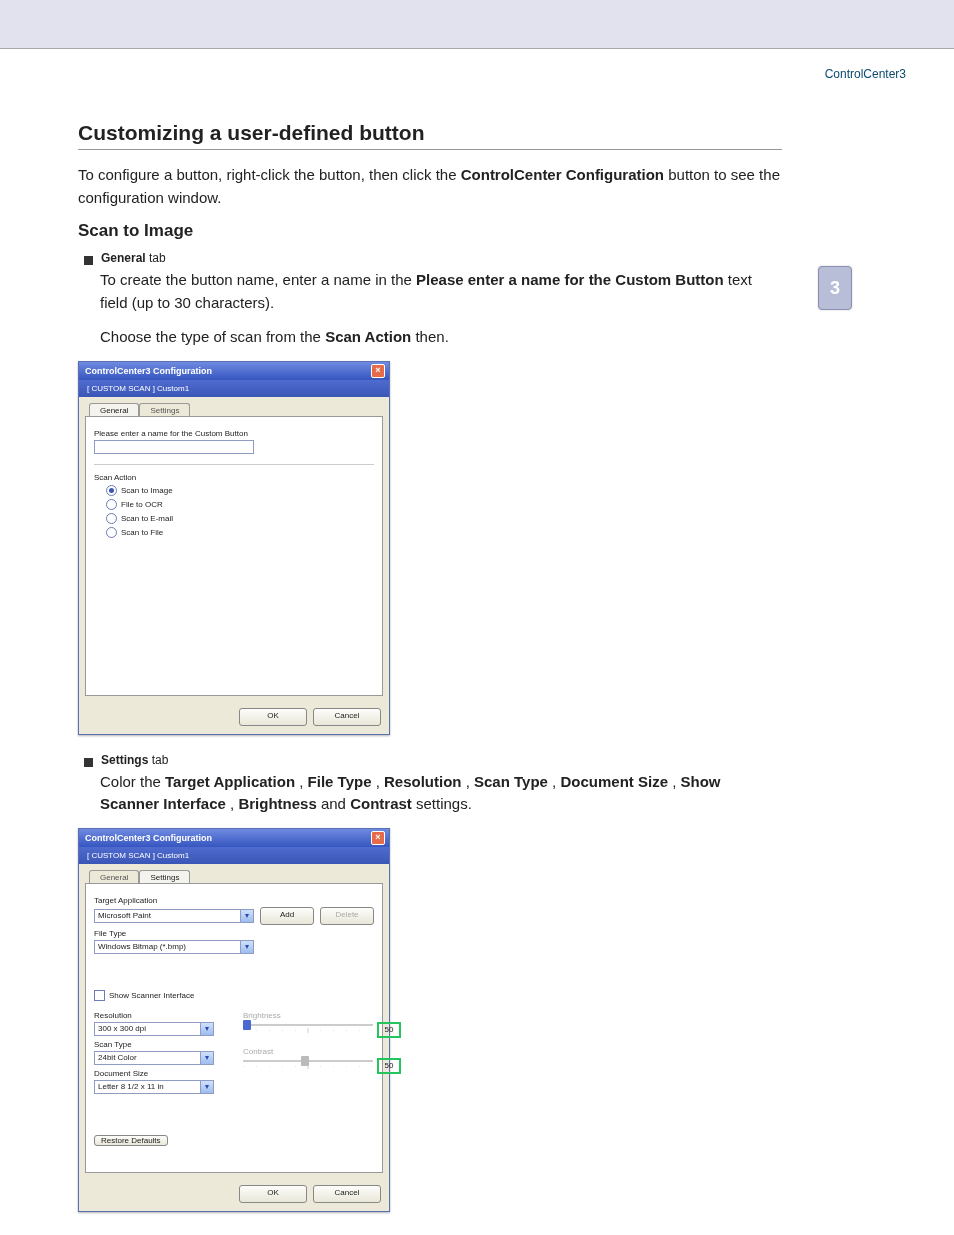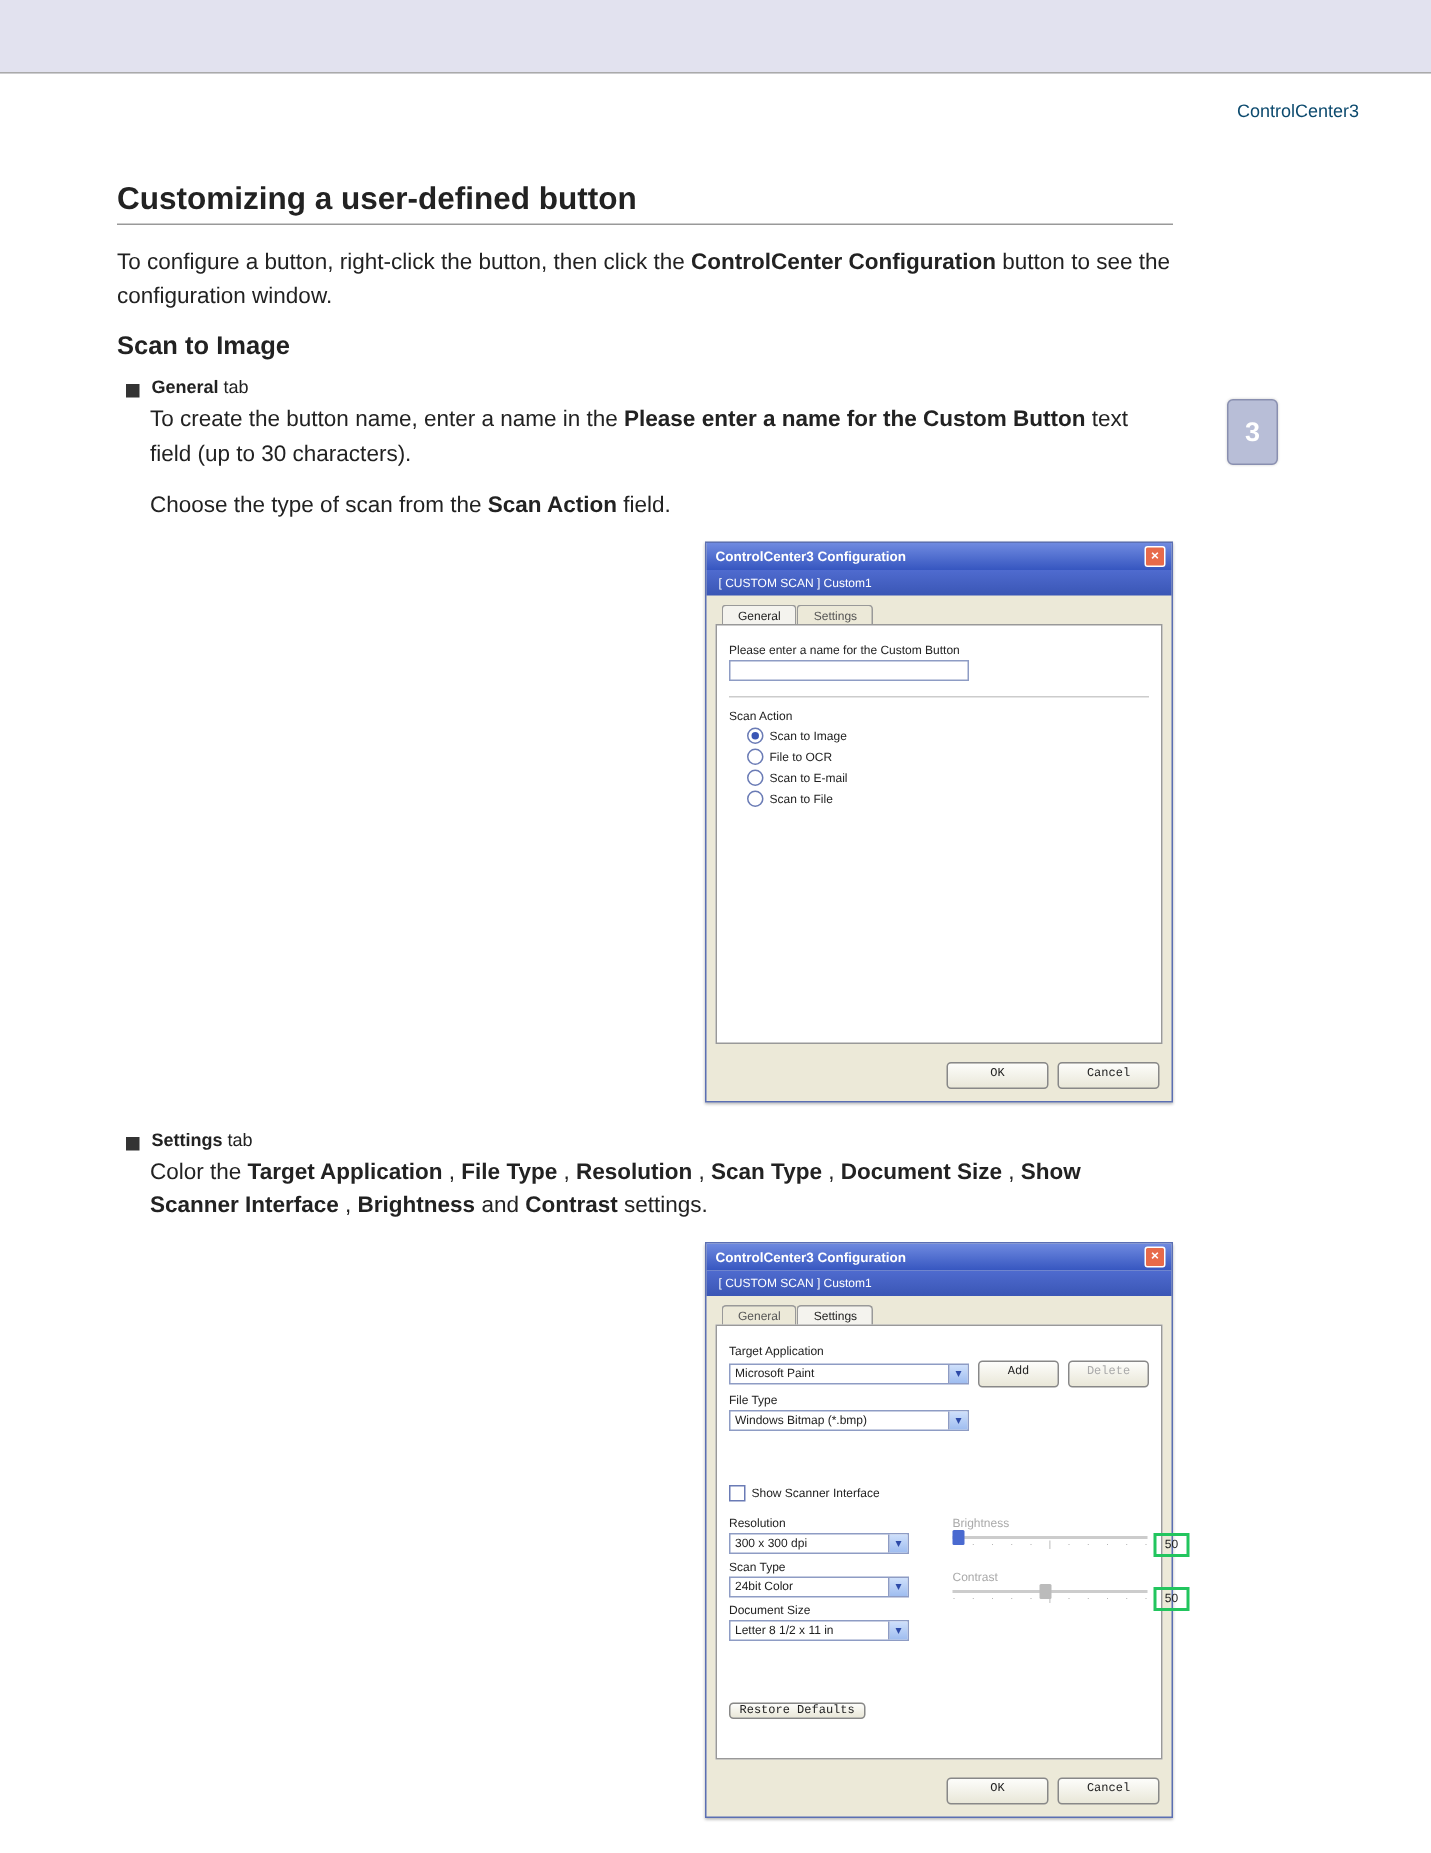--- a/index.html
+++ b/index.html
@@ -66,21 +66,21 @@
     margin: 4px 0 4px 0;
   }
   .bullet-sq {
     width: 9px; height: 9px; background: #333; margin-top: 5px; margin-right: 8px; flex: none;
   }
   .bullet-label { font-size: 12px; }
   .indent-block { padding-left: 22px; }
   .bold { font-weight: bold; }
   .screenshot-wrap {
     display: flex;
-    justify-content: flex-end;
+    justify-content: flex-start;
     margin: 10px 0 18px 0;
   }
 
   .win {
     width: 310px;
     border: 1px solid #5b6fb3;
     font-family: Tahoma, Verdana, sans-serif;
     font-size: 8px;
     background: #ece9d8;
     box-shadow: 0 1px 2px rgba(0,0,0,.3);
@@ -171,21 +171,20 @@
   }
   .xp-btn {
     min-width: 54px; height: 16px;
     font-size: 8px;
     border: 1px solid #888;
     background: linear-gradient(#fdfdfb, #e9e7d8);
     border-radius: 3px;
     text-align: center;
     line-height: 14px;
     padding: 0 6px;
-    font-family: Liberation Mono, monospace;
   }
   .xp-btn.small { min-width:40px; }
   .xp-btn.disabled { color:#aaa; }
   .combo {
     display:flex;align-items:center;width:160px;height:14px;border:1px solid #8e9cc4;background:#fff;box-sizing:border-box;font-size:8px;
   }
   .combo .val{flex:1;padding:0 3px;line-height:12px;white-space:nowrap;overflow:hidden;}
   .combo .arrow{
     width:12px;height:12px;background:linear-gradient(#cfe0fb,#9fbdf0);border-left:1px solid #8e9cc4;display:flex;align-items:center;justify-content:center;color:#2c4aa8;font-size:8px;
   }
@@ -231,21 +230,21 @@
   </div>
   <div class="indent-block">
     <p class="body-text">
       <span>To create the button name, enter a name in the </span>
       <span class="bold">Please enter a name for the Custom Button</span>
       <span> text field (up to 30 characters).</span>
     </p>
     <p class="body-text">
       <span>Choose the type of scan from the </span>
       <span class="bold">Scan Action</span>
-      <span> field.</span>
+      <span> then.</span>
     </p>
   </div>
 
   <div class="screenshot-wrap">
     <div class="win">
       <div class="win-title">
         <span>ControlCenter3 Configuration</span>
         <span class="close-btn">×</span>
       </div>
       <div class="win-subbar">[ CUSTOM SCAN ]  Custom1</div>

